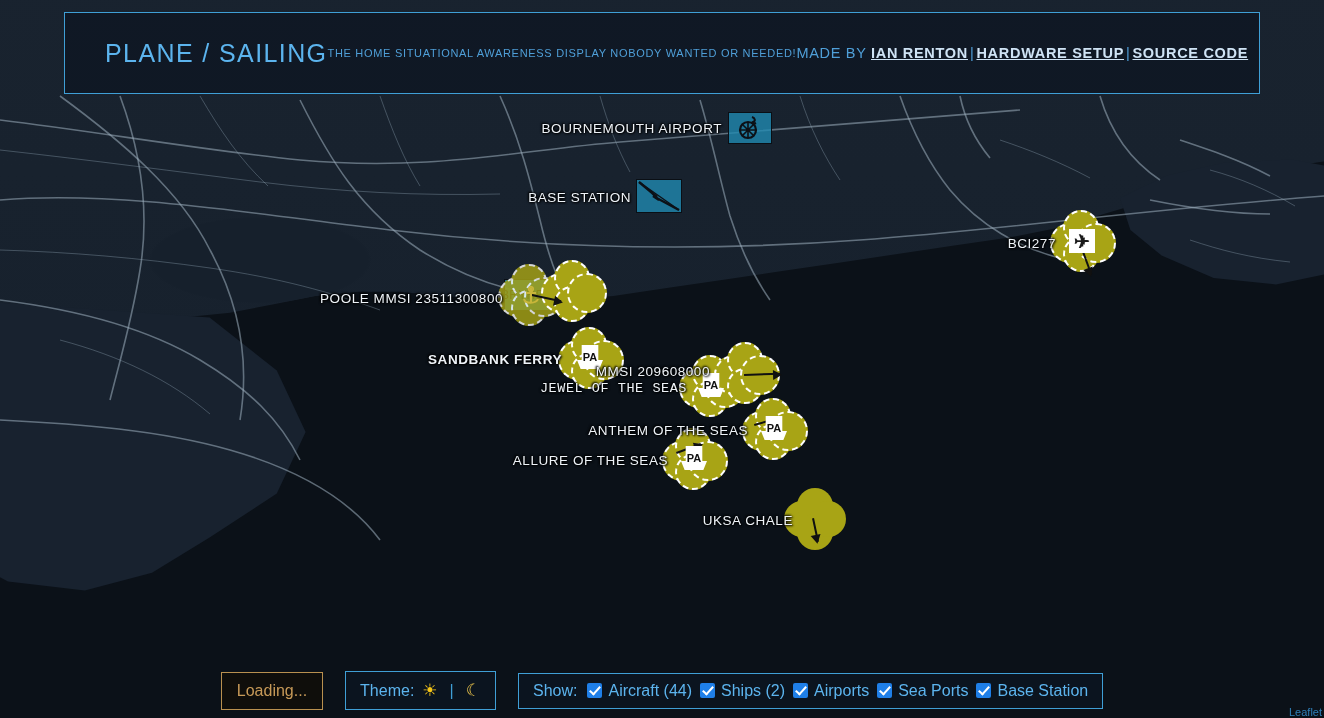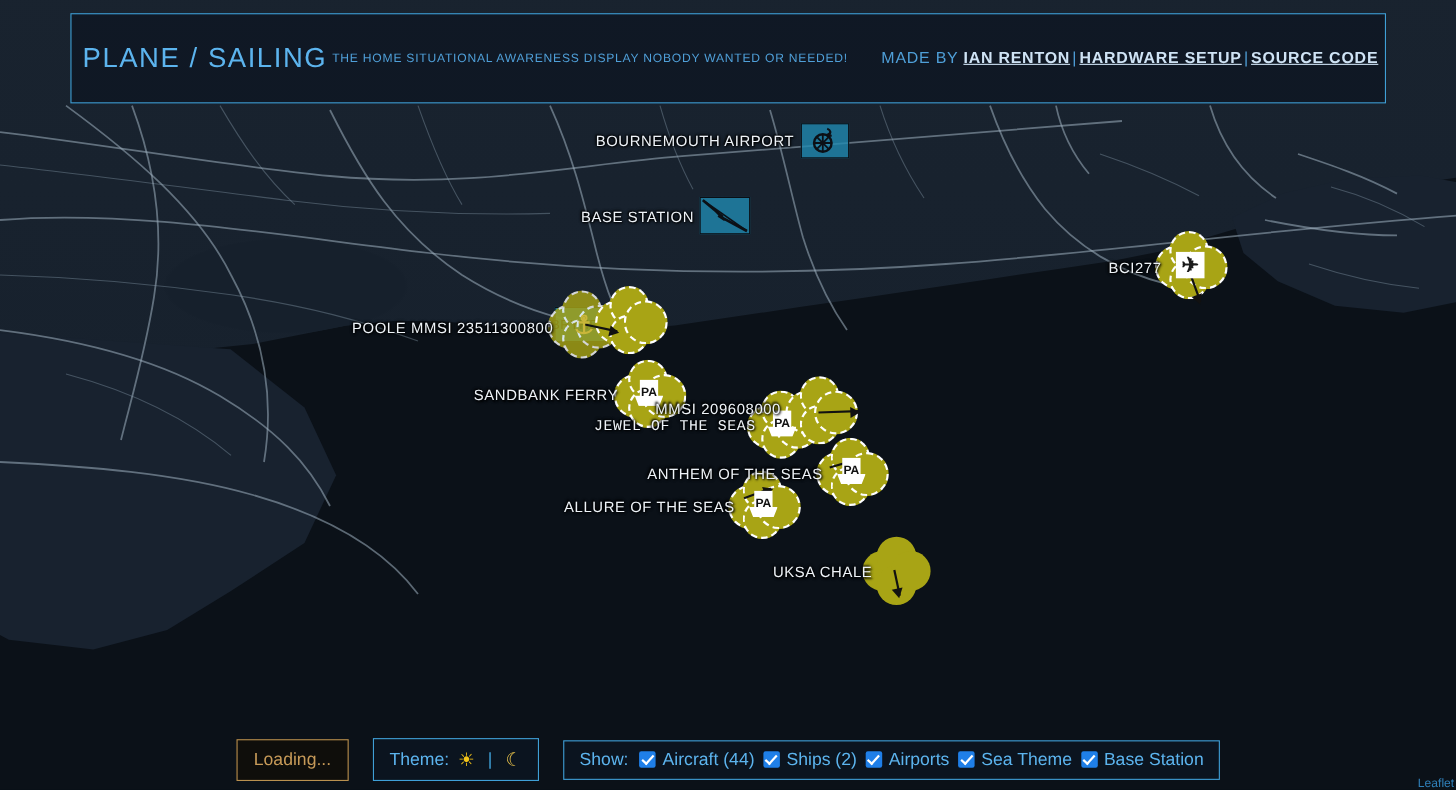--- a/index.html
+++ b/index.html
@@ -55,21 +55,21 @@
   }
   .roadlayer { position: absolute; inset: 0; pointer-events: none; }
 
   
   #header {
     position: absolute; left: 64px; top: 12px;
     width: 1196px; height: 82px;
     background: rgba(12, 21, 33, 0.72);
     border: 1px solid #3f9fd6;
     display: flex; align-items: center;
-    padding: 0 2px;
+    padding: 0 32px;
   }
   #app-title {
     color: #5cb4ee;
     font-size: 25px;
     letter-spacing: 1.4px;
     font-weight: 400;
     text-transform: uppercase;
     white-space: nowrap;
     padding-left: 8px;
     width: 235px;
@@ -321,21 +321,21 @@
       </svg>
     </div>
 
     <div class="marker" style="left:549px; top:268px; width:48px; height:48px;">
       <div class="blob sel">
         <span class="lobe-t"></span>
           <span class="lobe-b"></span>
       </div>
     </div>
 
-    <div class="map-label right" style="left:562px; top:352px;">Sandbank Ferry</div>
+    <div class="map-label right" style="left:562px; top:352px;font-weight:bold;">Sandbank Ferry</div>
     <div class="marker" style="left:566px; top:335px; width:48px; height:48px;">
       <div class="blob sel">
         <span class="lobe-t"></span>
           <span class="lobe-b"></span>
       </div>
       <div class="icon-box ship-icon" style="left:11px; top:10px;">
         <span>PA</span>
       </div>
     </div>
 
@@ -430,21 +430,21 @@
         <span class="chk-label">Ships (2)</span>
       </span>
 
       <span class="chk-group">
         <span class="chk"></span>
         <span class="chk-label">Airports</span>
       </span>
 
       <span class="chk-group">
         <span class="chk"></span>
-        <span class="chk-label">Sea Theme</span>
+        <span class="chk-label">Sea Ports</span>
       </span>
 
       <span class="chk-group">
         <span class="chk"></span>
         <span class="chk-label">Base Station</span>
       </span>
     </div>
   </div>
 
   <div id="attribution">

